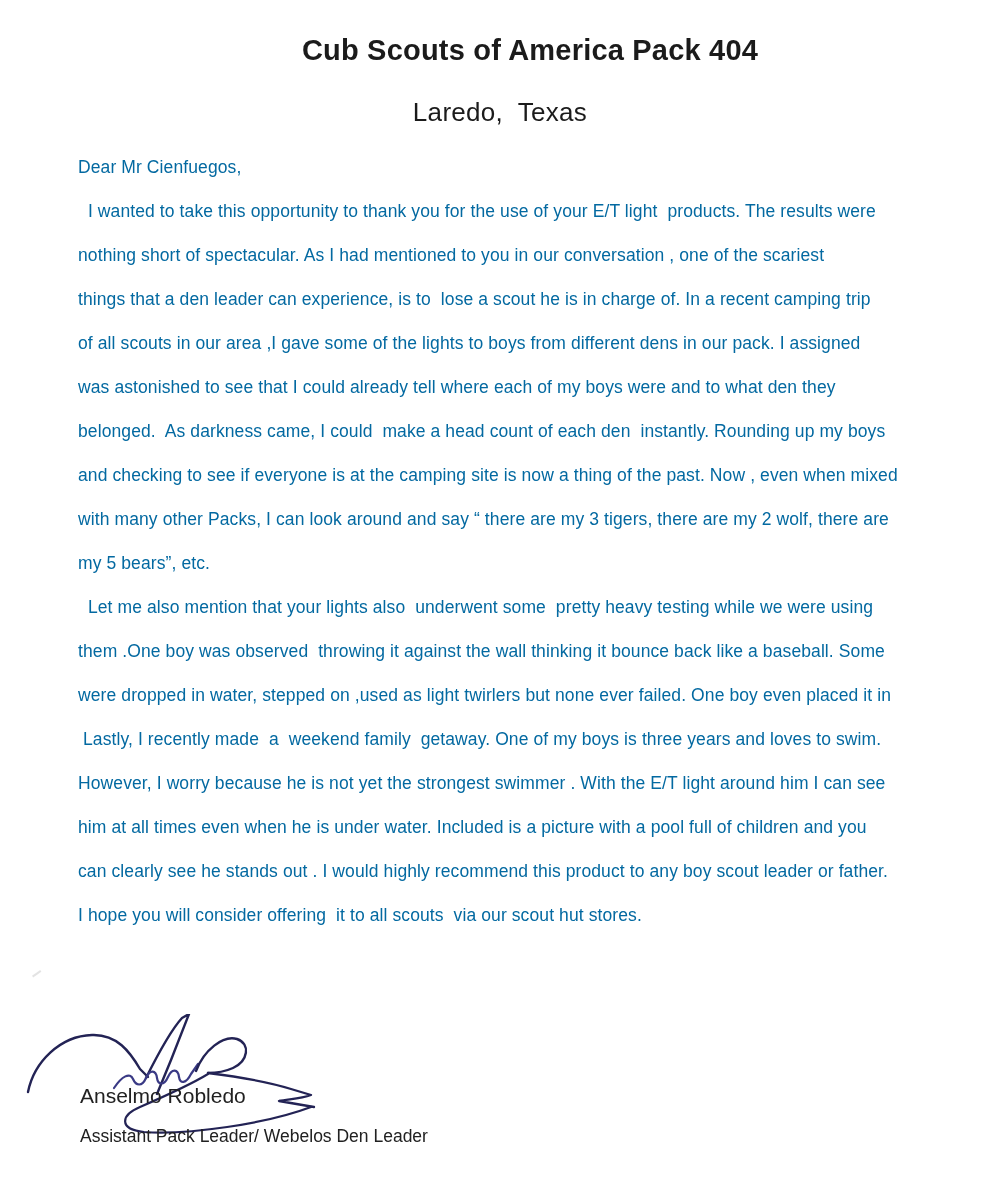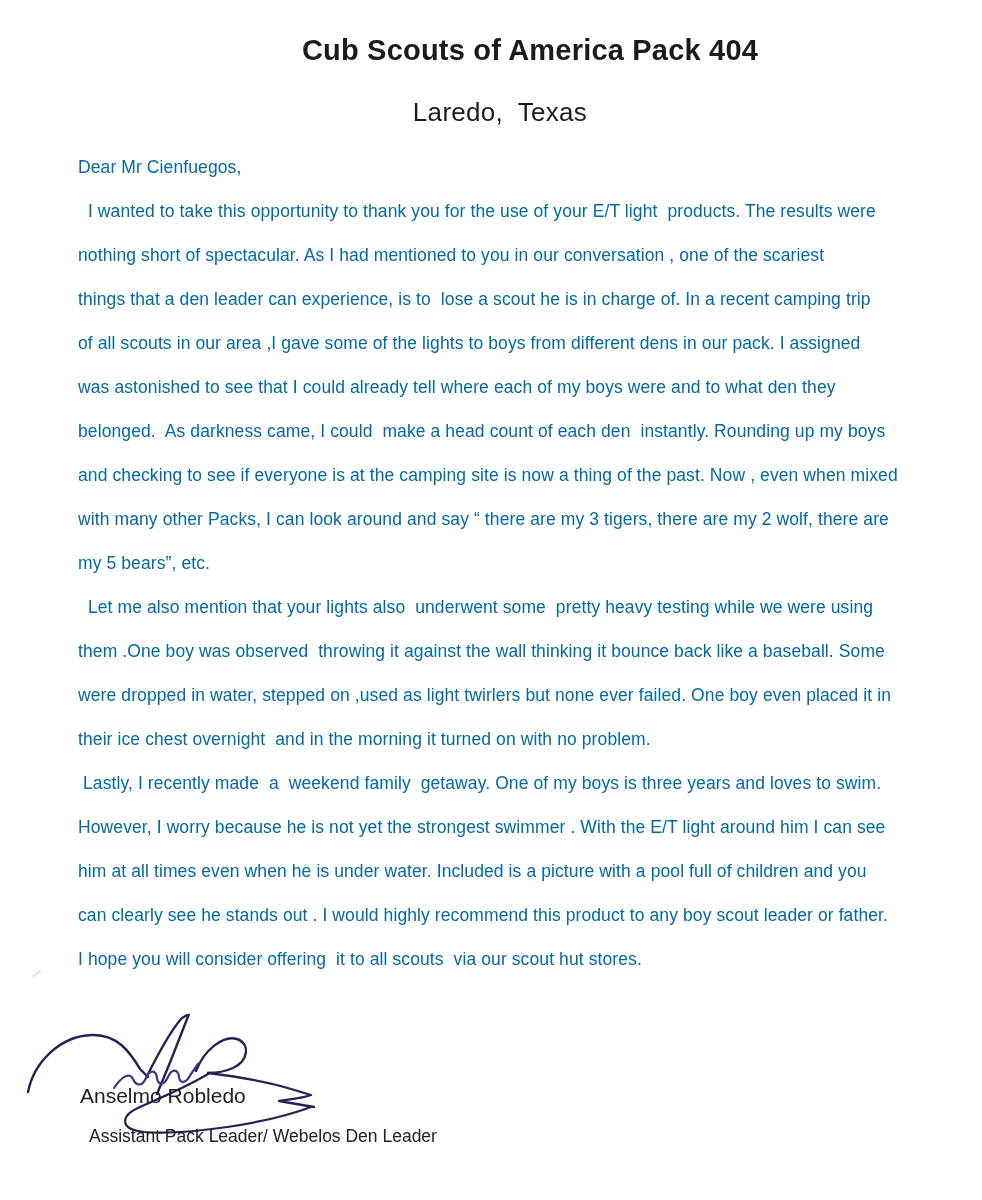--- a/index.html
+++ b/index.html
@@ -65,21 +65,20 @@
     color: #212121;
     white-space: pre;
   }
   .sig-block-title {
     position: absolute;
     top: 1126px;
     left: 80px;
     font-size: 17.5px;
     color: #212121;
     white-space: pre;
-    margin-left: 9px;
   }
   .signature-svg {
     position: absolute;
     top: 1014px;
     left: 18px;
     width: 320px;
     height: 122px;
   }
   .scan-smudge {
     position: absolute;
@@ -108,21 +107,20 @@
       <div class="line">things that a den leader can experience, is to  lose a scout he is in charge of. In a recent camping trip</div>
       <div class="line">of all scouts in our area ,I gave some of the lights to boys from different dens in our pack. I assigned</div>
       <div class="line">was astonished to see that I could already tell where each of my boys were and to what den they</div>
       <div class="line">belonged.  As darkness came, I could  make a head count of each den  instantly. Rounding up my boys</div>
       <div class="line">and checking to see if everyone is at the camping site is now a thing of the past. Now , even when mixed</div>
       <div class="line">with many other Packs, I can look around and say “ there are my 3 tigers, there are my 2 wolf, there are</div>
       <div class="line">my 5 bears”, etc.</div>
       <div class="line">  Let me also mention that your lights also  underwent some  pretty heavy testing while we were using</div>
       <div class="line">them .One boy was observed  throwing it against the wall thinking it bounce back like a baseball. Some</div>
       <div class="line">were dropped in water, stepped on ,used as light twirlers but none ever failed. One boy even placed it in</div>
-      <div class="line">their ice chest overnight  and in the morning it turned on with no problem.</div>
       <div class="line"> Lastly, I recently made  a  weekend family  getaway. One of my boys is three years and loves to swim.</div>
       <div class="line">However, I worry because he is not yet the strongest swimmer . With the E/T light around him I can see</div>
       <div class="line">him at all times even when he is under water. Included is a picture with a pool full of children and you</div>
       <div class="line">can clearly see he stands out . I would highly recommend this product to any boy scout leader or father.</div>
       <div class="line">I hope you will consider offering  it to all scouts  via our scout hut stores.</div>
     </div>
 
   <svg class="signature-svg" viewBox="0 0 320 122" fill="none" stroke-linecap="round" stroke-linejoin="round">
 
     <path d="M 10,78 C 16,48 42,22 74,21 C 99,20 112,38 122,55 L 130,63" stroke="#232355" stroke-width="2.4"></path>

